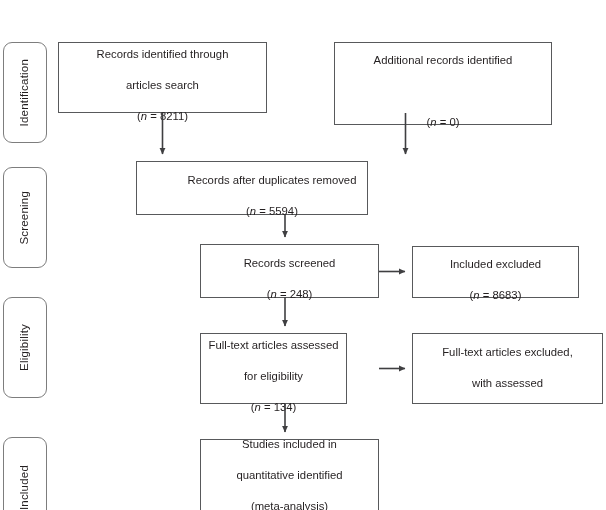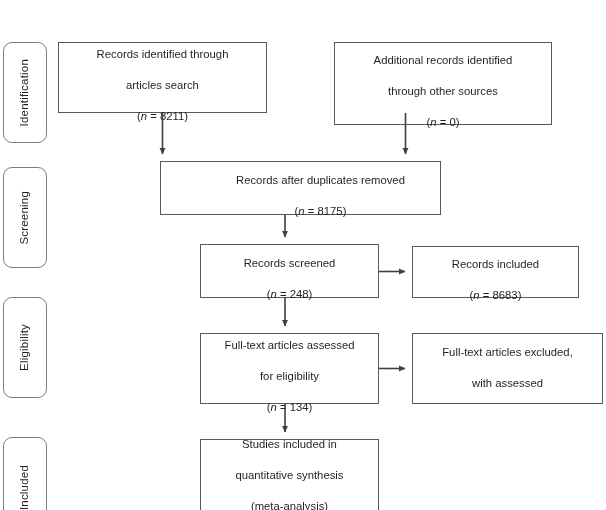--- a/index.html
+++ b/index.html
@@ -89,65 +89,65 @@
     <div class="box-text">
       <span>Records identified through</span><br>
       <span>articles search</span><br>
       <span><span>(</span><span class="ital">n</span><span> = 8211)</span></span>
     </div>
   </div>
 
   <div class="flow-box" style="left:334px; top:3px; width:218px; height:83px;">
     <div class="box-text">
       <span>Additional records identified</span><br>
-      <span>through other sources</span><br>
+      <br>
       <span><span>(</span><span class="ital">n</span><span> = 0)</span></span>
     </div>
   </div>
 
-  <div class="flow-box" style="left:160px; top:122px; width:281px; height:54px;padding-left:40px;">
+  <div class="flow-box" style="left:136px; top:122px; width:232px; height:54px;padding-left:40px;">
     <div class="box-text">
       <span>Records after duplicates removed</span><br>
-      <span><span>(</span><span class="ital">n</span><span> = 8175)</span></span>
+      <span><span>(</span><span class="ital">n</span><span> = 5594)</span></span>
     </div>
   </div>
 
   <div class="flow-box" style="left:200px; top:205px; width:179px; height:54px;">
     <div class="box-text">
       <span>Records screened</span><br>
       <span><span>(</span><span class="ital">n</span><span> = 248)</span></span>
     </div>
   </div>
 
   <div class="flow-box" style="left:412px; top:207px; width:167px; height:52px;">
     <div class="box-text">
-      <span>Records included</span><br>
+      <span>Included excluded</span><br>
       <span><span>(</span><span class="ital">n</span><span> = 8683)</span></span>
     </div>
   </div>
 
-  <div class="flow-box" style="left:200px; top:294px; width:179px; height:71px;">
+  <div class="flow-box" style="left:200px; top:294px; width:147px; height:71px;">
     <div class="box-text">
       <span>Full-text articles assessed</span><br>
       <span>for eligibility</span><br>
       <span><span>(</span><span class="ital">n</span><span> = 134)</span></span>
     </div>
   </div>
 
   <div class="flow-box" style="left:412px; top:294px; width:191px; height:71px;">
     <div class="box-text">
       <span>Full-text articles excluded,</span><br>
       <span>with assessed</span><br>
     </div>
   </div>
 
   <div class="flow-box" style="left:200px; top:400px; width:179px; height:89px;align-items:center;">
     <div class="box-text">
       <span>Studies included in</span><br>
-      <span>quantitative synthesis</span><br>
+      <span>quantitative identified</span><br>
       <span>(meta-analysis)</span><br>
       <span><span>(</span><span class="ital">n</span><span> = 5)</span></span>
     </div>
   </div>
 
   <div class="conn" style="left:0; top:0; width:606px; height:510px;">
     <svg width="606" height="510" xmlns="http://www.w3.org/2000/svg">
       <defs>
         <marker id="arrowhead" markerWidth="7" markerHeight="7" refX="6.2" refY="3.2" orient="auto" markerUnits="userSpaceOnUse">
           <path d="M0,0.2 L6.6,3.2 L0,6.2 z" fill="#3f3f41"></path>

